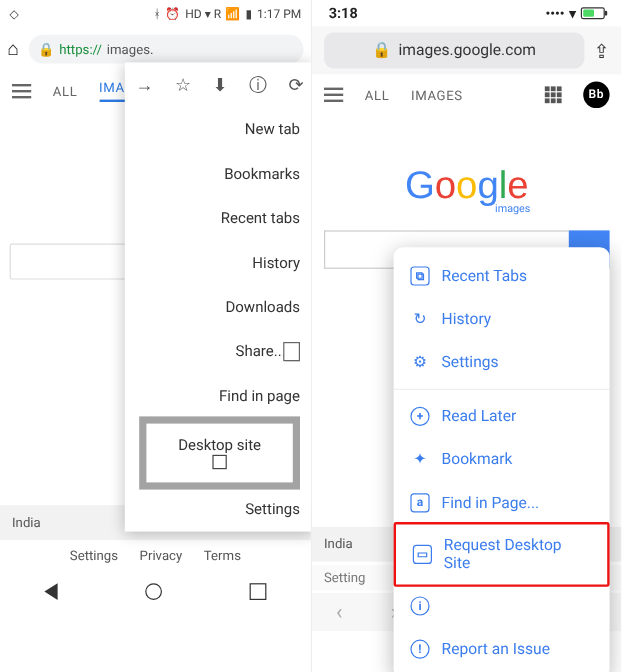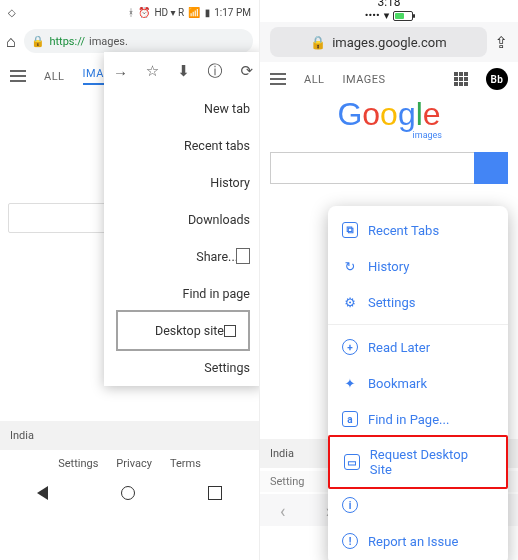--- a/index.html
+++ b/index.html
@@ -123,30 +123,30 @@
   }
   .amenu-iconrow {
     display:flex; justify-content:space-around; align-items:center;
     height:38px; color:#555; font-size:15px;
   }
   .amenu-item {
     padding:11px 12px; display:flex; align-items:center;
     justify-content:flex-end; color:#333;
   }
   .amenu-item.hl {
-    border:2px solid #a3a3a3; margin:-2px 12px;
+    border:6px solid #a3a3a3; margin:-2px 12px;flex-direction:column;
   }
   .chk { width:12px;height:12px;border:1.5px solid #444;}
   .copy-icn { width:12px;height:14px;border:1.5px solid #666;position:relative;}
   .copy-icn::after{content:"";position:absolute;top:-3px;left:-3px;width:12px;height:14px;border:1.5px solid #666;background:#fff;}
 
   
   .ios-status {
-    height:22px; display:flex; align-items:center; justify-content:flex-end;
-    padding:0 14px; font-size:12px; font-weight:400;flex-direction:column;
+    height:22px; display:flex; align-items:center; justify-content:space-between;
+    padding:0 14px; font-size:12px; font-weight:700;
   }
   .ios-status .ricons{display:flex;align-items:center;gap:4px;font-size:11px;}
   .batt {
     width:20px;height:10px;border:1px solid #333;border-radius:2px;position:relative;
   }
   .batt::after{content:"";position:absolute;right:-3px;top:2px;width:2px;height:4px;background:#333;border-radius:1px;}
   .batt .fill{position:absolute;left:1px;top:1px;bottom:1px;width:50%;background:#4cd964;border-radius:1px;}
   .ios-urlrow{
     height:40px;display:flex;align-items:center;padding:0 10px;gap:8px;
     background:#f7f7f8;
@@ -161,21 +161,21 @@
     height:34px;display:flex;align-items:center;padding:0 10px;gap:18px;
     font-size:11px;letter-spacing:0.5px;color:#666;
   }
   .ios-tabrow .spacer{flex:1;}
   .grid-icon{
     width:14px;height:14px;display:grid;grid-template-columns:repeat(3,1fr);grid-template-rows:repeat(3,1fr);gap:1px;
   }
   .grid-icon span{background:#555;}
   .avatar{width:22px;height:22px;border-radius:50%;background:#000;color:#fff;display:flex;align-items:center;justify-content:center;font-size:10px;font-weight:600;}
   .google-logo{
-    text-align:center;font-size:32px;font-weight:500;
+    text-align:center;margin-top:40px;font-size:32px;font-weight:500;
     font-family:"Product Sans",Arial,sans-serif;
   }
   .images-sub{font-size:9px;color:#4285F4;text-align:right;padding-right:76px;margin-top:-3px;}
   .searchwrap{ margin:12px 10px 0 10px; height:32px; display:flex; }
   .searchwrap .field{flex:1;border:1px solid #ccc;border-right:none;background:#fff;}
   .searchwrap .btn{width:34px;background:#4385f5;}
   .ios-footer-india{
     position:absolute;bottom:92px;left:0;right:0;
     background:#f2f2f2;color:#555;font-size:11px;padding:8px 10px;
   }
@@ -265,20 +265,23 @@
   <div class="amenu">
     <div class="amenu-iconrow">
       <span>→</span>
       <span>☆</span>
       <span>⬇</span>
       <span>ⓘ</span>
       <span>⟳</span>
     </div>
     <div class="amenu-item">
         <span>New tab</span>
+      </div>
+    <div class="amenu-item">
+        <span>Bookmarks</span>
       </div>
     <div class="amenu-item">
         <span>Recent tabs</span>
       </div>
     <div class="amenu-item">
         <span>History</span>
       </div>
     <div class="amenu-item">
         <span>Downloads</span>
       </div>

